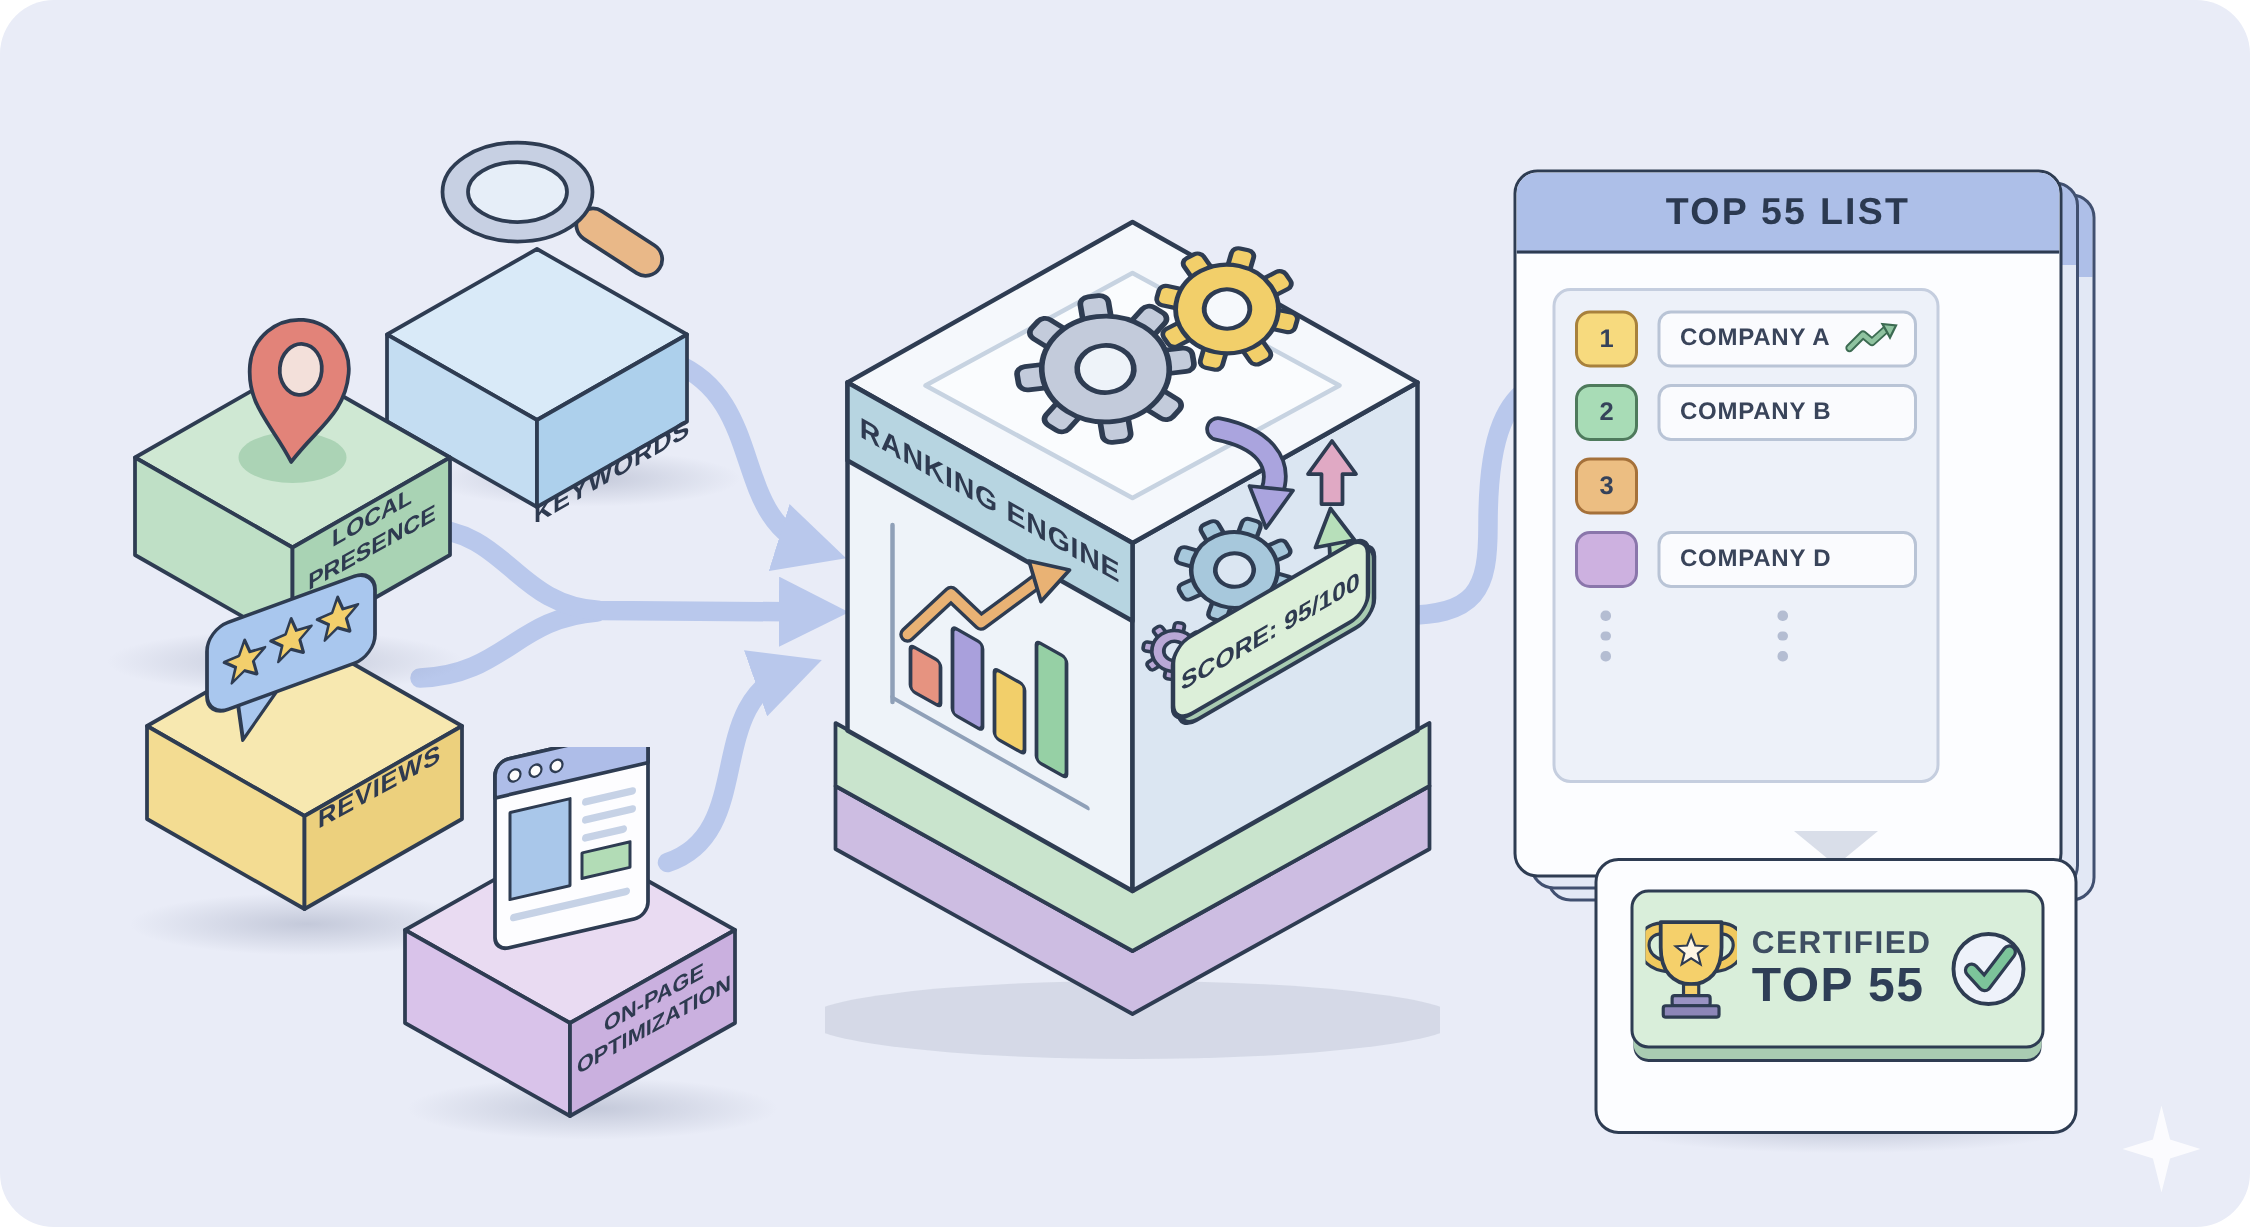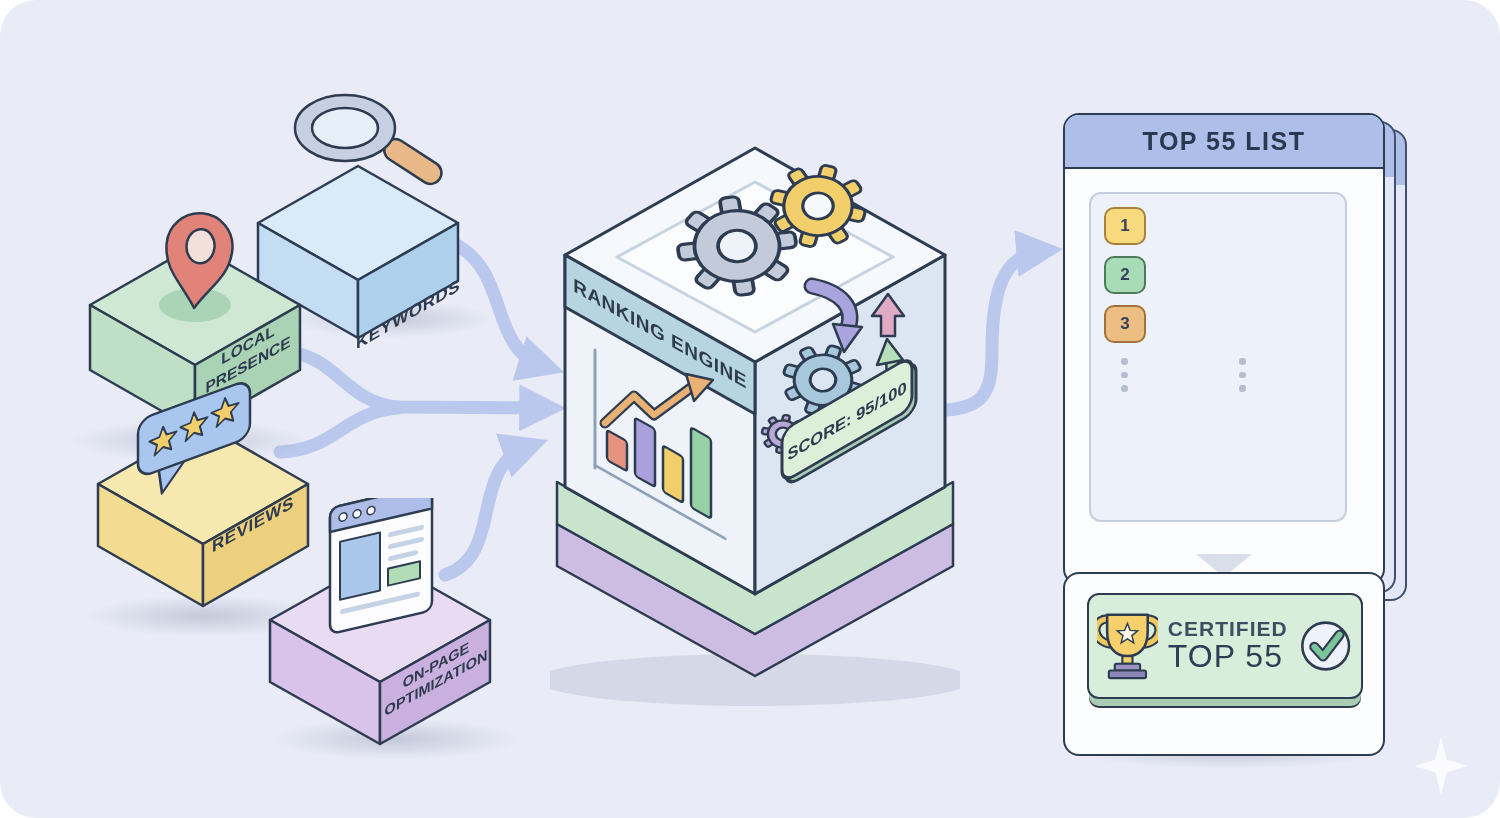--- a/index.html
+++ b/index.html
@@ -2,21 +2,21 @@
 <html><head>
 <meta charset="utf-8">
 <style>
   html,body{margin:0;padding:0;background:#ffffff;font-family:"Liberation Sans",sans-serif;}
   #canvas{position:relative;width:1500px;height:818px;background:#e9ecf7;border-radius:36px;overflow:hidden;}
   .abs{position:absolute;}
   svg text{font-family:"Liberation Sans",sans-serif;font-weight:700;fill:#2e3a50;}
   
   .soft-shadow{position:absolute;border-radius:50%;background:radial-gradient(ellipse at center, rgba(110,120,150,.30) 0%, rgba(110,120,150,0) 70%);}
   
-  .stack-wrap{position:absolute;left:1063px;top:113px;width:322px;height:472px;}
+  .stack-wrap{position:absolute;left:1009px;top:113px;width:322px;height:472px;padding-left:44px;}
   .stack-layer{position:absolute;inset:0;border:2.5px solid #415070;border-radius:16px;
       background:linear-gradient(#aebfe8 0 54px,#e2e8f5 54px);}
   .stack-layer.l2{transform:translate(22px,16px);}
   .stack-layer.l1{transform:translate(11px,8px);}
   .list-page{position:absolute;inset:0;background:#fcfdff;border:2.5px solid #2e3c52;border-radius:16px;overflow:hidden;}
   .list-header{height:52px;background:#adbfe8;border-bottom:2.5px solid #2e3c52;display:flex;align-items:center;justify-content:center;
       font-size:25px;font-weight:700;letter-spacing:1.5px;color:#2b3950;}
   .list-panel{position:absolute;left:24px;top:77px;width:258px;height:330px;background:#edf1f9;border:2px solid #c5cedf;border-radius:12px;
       box-sizing:border-box;padding:13px 13px;display:flex;flex-direction:column;gap:11px;}
   .row{display:flex;align-items:center;gap:13px;}
@@ -28,21 +28,21 @@
   .dot-col{position:absolute;top:4px;display:flex;flex-direction:column;gap:7px;}
   .dot{width:6.5px;height:6.5px;border-radius:50%;background:#b4bdd2;}
   .chevron{position:absolute;left:1196px;top:554px;width:0;height:0;border-left:28px solid transparent;border-right:28px solid transparent;
       border-top:23px solid #d9dee9;}
   .cert-card{position:absolute;left:1063px;top:572px;width:322px;height:184px;background:#fcfdff;border:2.5px solid #2e3c52;border-radius:16px;box-sizing:border-box;}
   .cert-badge{position:absolute;left:22px;top:19px;width:276px;height:106px;background:#d9eeda;border:2.5px solid #2e3c52;border-radius:12px;
       box-sizing:border-box;box-shadow:0 9px 0 -2px #a9ccb2, 0 11px 0 -2px #2e3c52;
       display:flex;align-items:center;justify-content:center;gap:10px;padding:0 8px;}
   .cert-text{display:flex;flex-direction:column;line-height:1.05;}
   .cert-line1{font-size:21px;font-weight:700;color:#3e4e62;letter-spacing:1px;}
-  .cert-line2{font-size:32px;font-weight:400;color:#2e3e56;letter-spacing:1px;}
+  .cert-line2{font-size:32px;font-weight:700;color:#2e3e56;letter-spacing:1px;}
   .sparkle{position:absolute;left:1415px;top:737px;width:52px;height:58px;background:rgba(255,255,255,.8);
       clip-path:polygon(50% 0,61% 39%,100% 50%,61% 61%,50% 100%,39% 61%,0 50%,39% 39%);}
 </style>
 </head>
 <body>
 
 <div id="canvas">
 
   <svg class="abs" style="left:0;top:0" width="1500" height="818" viewBox="0 0 1500 818">
     <defs>
@@ -226,30 +226,47 @@
 
   <div class="stack-wrap">
     <div class="stack-layer l2"></div>
     <div class="stack-layer l1"></div>
     <div class="list-page">
       <div class="list-header">TOP 55 LIST</div>
       <div class="list-panel">
 
         <div class="row">
           <div class="rank-badge" style="background:#f7da7e;border-color:#a8813c">1</div>
+          <div class="pill">
+            <span>COMPANY A</span>
+            <svg width="36" height="22" viewBox="0 0 36 22">
+              <path d="M3,17 L12,8 L18,13 L28,4" fill="none" stroke="#3c6b52" stroke-width="5.5" stroke-linecap="round" stroke-linejoin="round"></path>
+              <path d="M3,17 L12,8 L18,13 L28,4" fill="none" stroke="#8fc3a0" stroke-width="3" stroke-linecap="round" stroke-linejoin="round"></path>
+              <polygon points="25,1 34,2 30,10" fill="#8fc3a0" stroke="#3c6b52" stroke-width="1.5"></polygon>
+            </svg>
+          </div>
         </div>
 
         <div class="row">
           <div class="rank-badge" style="background:#a8dcb6;border-color:#4e7a5c">2</div>
+          <div class="pill">
+            <span>COMPANY B</span>
+          </div>
         </div>
 
         <div class="row">
           <div class="rank-badge" style="background:#ecbe82;border-color:#a5713a">3</div>
         </div>
 
+        <div class="row">
+          <div class="rank-badge" style="background:#cdb1e0;border-color:#8a76ab"></div>
+          <div class="pill">
+            <span>COMPANY D</span>
+          </div>
+        </div>
 
         <div class="dots-row">
           <div class="dot-col" style="left:17px">
             <div class="dot"></div>
               <div class="dot"></div>
               <div class="dot"></div>
           </div>
           <div class="dot-col" style="left:135px">
             <div class="dot"></div>
               <div class="dot"></div>

